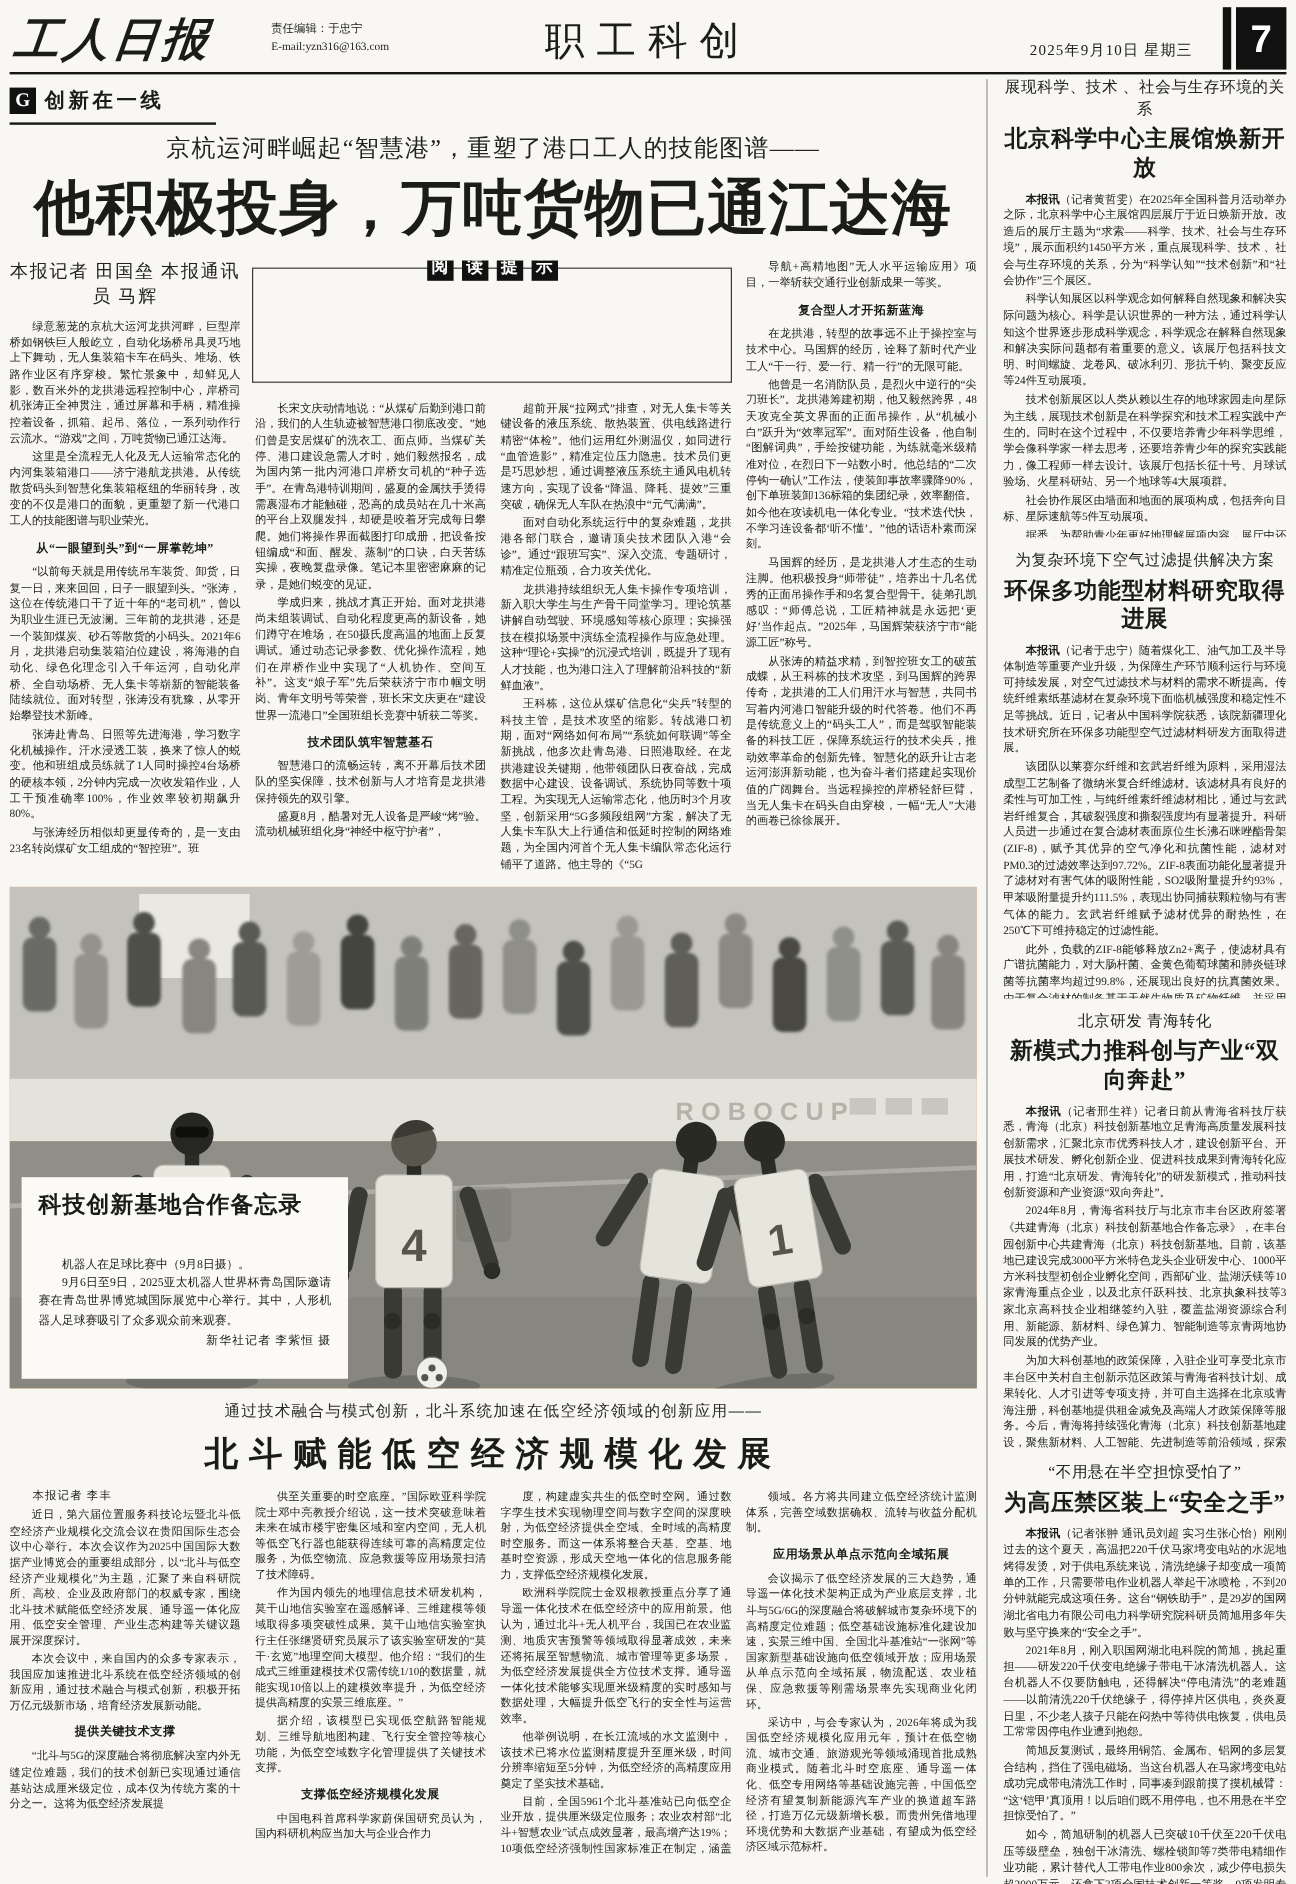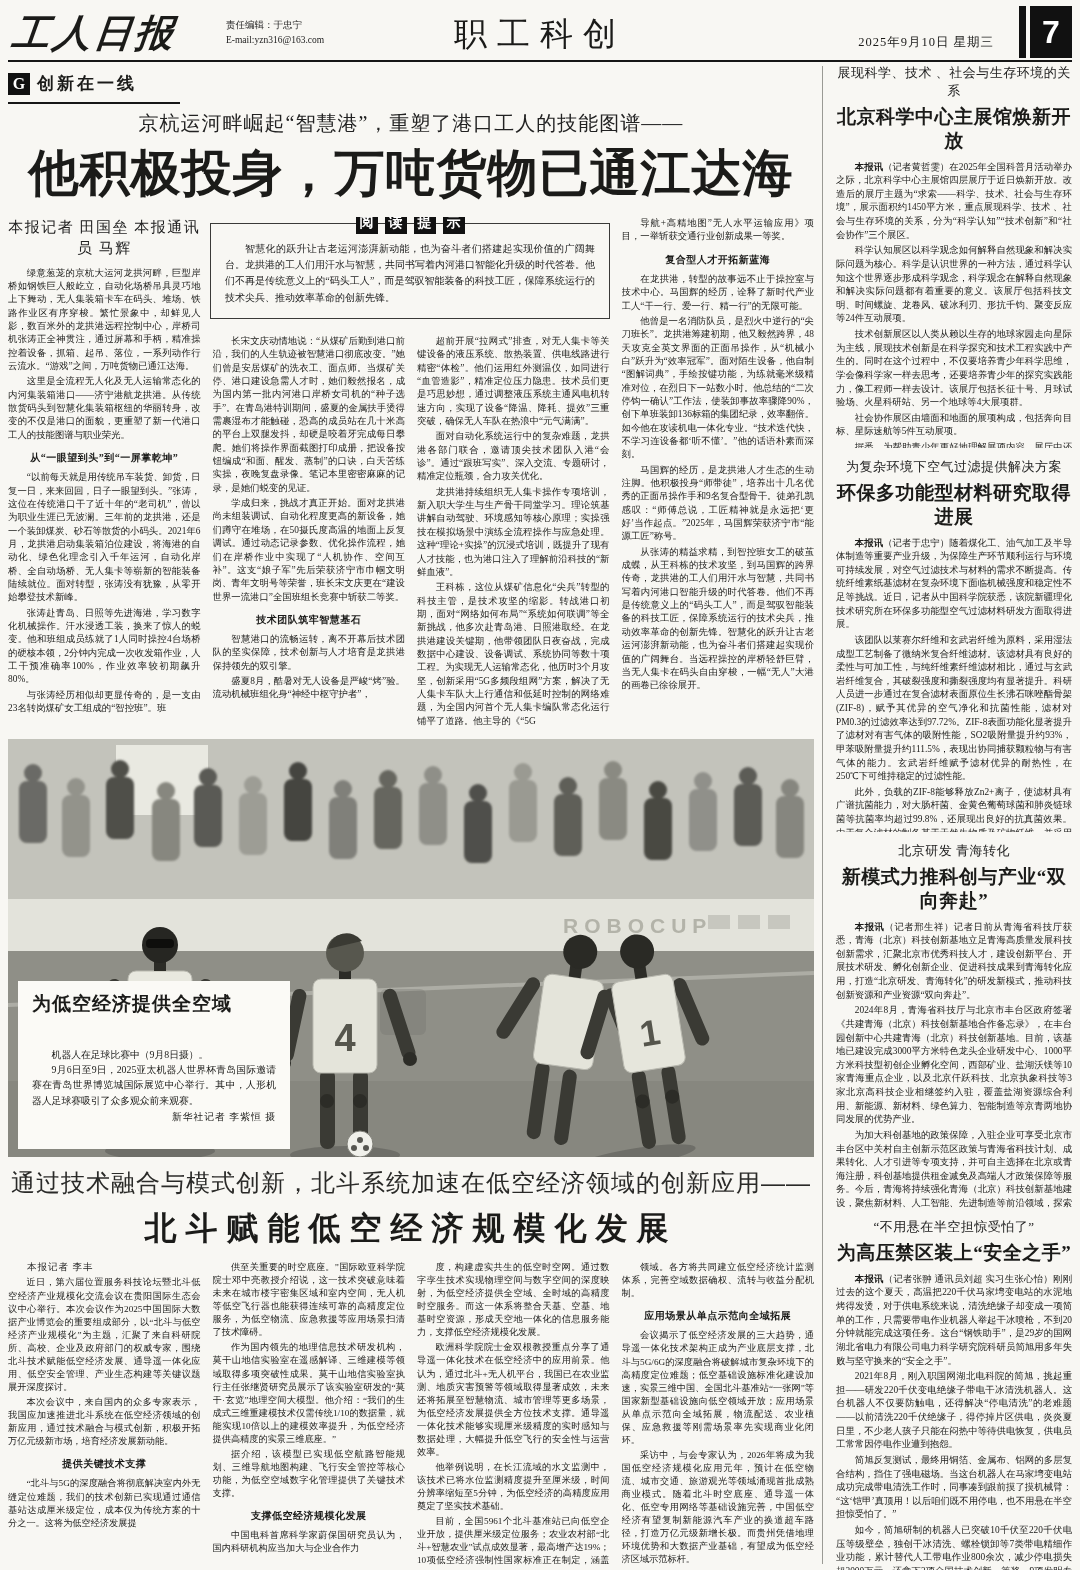--- a/index.html
+++ b/index.html
@@ -46,23 +46,23 @@
   .photo{position:relative;margin-top:10px;width:806px;height:418px;background:#fdba74;}
   .photo svg{display:block;width:100%;height:100%;}
   .capbox{position:absolute;left:10px;bottom:8px;width:272px;height:168px;background:#fbfaf6;
           box-sizing:border-box;padding:10px 14px;}
   .captitle{font-family:"Liberation Sans",sans-serif;font-weight:900;font-size:19px;
             letter-spacing:1px;margin:0 0 30px;}
   .capbox p{margin:0;font-size:9.8px;line-height:1.55;text-align:justify;text-indent:2em;}
   .capcredit{text-align:right;font-size:9.8px;letter-spacing:1px;margin-top:3px;}
   
   .bottom{margin-top:10px;}
-  .bkicker{text-align:center;font-family:"Liberation Sans",sans-serif;font-size:24px;
+  .bkicker{text-align:center;font-family:"Liberation Sans",sans-serif;font-size:13px;
            letter-spacing:1px;color:#2a2a28;}
-  .bheadline{margin:8px 0 10px;text-align:center;font-weight:900;font-size:32px;letter-spacing:9px;}
+  .bheadline{margin:8px 0 10px;text-align:center;font-weight:900;font-size:28px;letter-spacing:9px;}
   .bcols{display:flex;gap:12px;height:306px;overflow:hidden;}
   .bcols .col{font-size:9.2px;line-height:1.42;}
   .bbyline{font-size:9.5px;letter-spacing:1px;margin-bottom:6px;color:#222;text-indent:0;}
   
   .rail{position:absolute;left:836px;top:64px;width:236px;}
   .rart{margin-bottom:10px;overflow:hidden;}
   .rkicker{text-align:center;font-size:13px;letter-spacing:.5px;color:#222;margin-bottom:5px;}
   .rheadline{text-align:center;font-weight:900;font-size:19px;letter-spacing:.5px;
              line-height:1.25;margin:0 0 8px;}
   .rart p{margin:0 0 2px;font-size:9.4px;line-height:1.45;text-align:justify;text-indent:2em;}
@@ -100,21 +100,20 @@
     <h1 class="headline">他积极投身，万吨货物已通江达海</h1>
 
     <div class="cols">
       <div class="tipbox">
         <div class="tiptitle">
           <span>阅</span>
           <span>读</span>
           <span>提</span>
           <span>示</span>
         </div>
-        <div class="tiptext">智慧化的跃升让古老运河澎湃新动能，也为奋斗者们搭建起实现价值的广阔舞台。龙拱港的工人们用汗水与智慧，共同书写着内河港口智能化升级的时代答卷。他们不再是传统意义上的“码头工人”，而是驾驭智能装备的科技工匠，保障系统运行的技术尖兵、推动效率革命的创新先锋。</div>
       </div>
 
       <div class="col">
         <div class="byline">本报记者 田国垒 本报通讯员 马辉</div>
         <p>绿意葱茏的京杭大运河龙拱河畔，巨型岸桥如钢铁巨人般屹立，自动化场桥吊具灵巧地上下舞动，无人集装箱卡车在码头、堆场、铁路作业区有序穿梭。繁忙景象中，却鲜见人影，数百米外的龙拱港远程控制中心，岸桥司机张涛正全神贯注，通过屏幕和手柄，精准操控着设备，抓箱、起吊、落位，一系列动作行云流水。“游戏”之间，万吨货物已通江达海。</p>
         <p>这里是全流程无人化及无人运输常态化的内河集装箱港口——济宁港航龙拱港。从传统散货码头到智慧化集装箱枢纽的华丽转身，改变的不仅是港口的面貌，更重塑了新一代港口工人的技能图谱与职业荣光。</p>
         <h3>从“一眼望到头”到“一屏掌乾坤”</h3>
         <p>“以前每天就是用传统吊车装货、卸货，日复一日，来来回回，日子一眼望到头。”张涛，这位在传统港口干了近十年的“老司机”，曾以为职业生涯已无波澜。三年前的龙拱港，还是一个装卸煤炭、砂石等散货的小码头。2021年6月，龙拱港启动集装箱泊位建设，将海港的自动化、绿色化理念引入千年运河，自动化岸桥、全自动场桥、无人集卡等崭新的智能装备陆续就位。面对转型，张涛没有犹豫，从零开始攀登技术新峰。</p>
         <p>张涛赴青岛、日照等先进海港，学习数字化机械操作。汗水浸透工装，换来了惊人的蜕变。他和班组成员练就了1人同时操控4台场桥的硬核本领，2分钟内完成一次收发箱作业，人工干预准确率100%，作业效率较初期飙升80%。</p>
         <p>与张涛经历相似却更显传奇的，是一支由23名转岗煤矿女工组成的“智控班”。班</p>
@@ -300,21 +299,21 @@
           <circle cx="643" cy="211" r="17" fill="#2a2a25"></circle>
         </g>
         <g>
           <circle cx="352" cy="405" r="13" fill="#f0f0ea" stroke="#7e7e76"></circle>
           <circle cx="352" cy="401" r="3" fill="#555550"></circle>
           <circle cx="346" cy="409" r="3" fill="#555550"></circle>
           <circle cx="358" cy="409" r="3" fill="#555550"></circle>
         </g>
       </svg>
       <figcaption class="capbox">
-        <div class="captitle">为低空经济提供全空域</div>
+        <div class="captitle">科技创新基地合作备忘录</div>
         <p>机器人在足球比赛中（9月8日摄）。</p>
         <p>9月6日至9日，2025亚太机器人世界杯青岛国际邀请赛在青岛世界博览城国际展览中心举行。其中，人形机器人足球赛吸引了众多观众前来观赛。</p>
         <div class="capcredit">新华社记者 李紫恒 摄</div>
       </figcaption>
     </figure>
 
     <div class="bottom">
       <div class="bkicker">通过技术融合与模式创新，北斗系统加速在低空经济领域的创新应用——</div>
       <h2 class="bheadline">北斗赋能低空经济规模化发展</h2>
       <div class="bcols">

